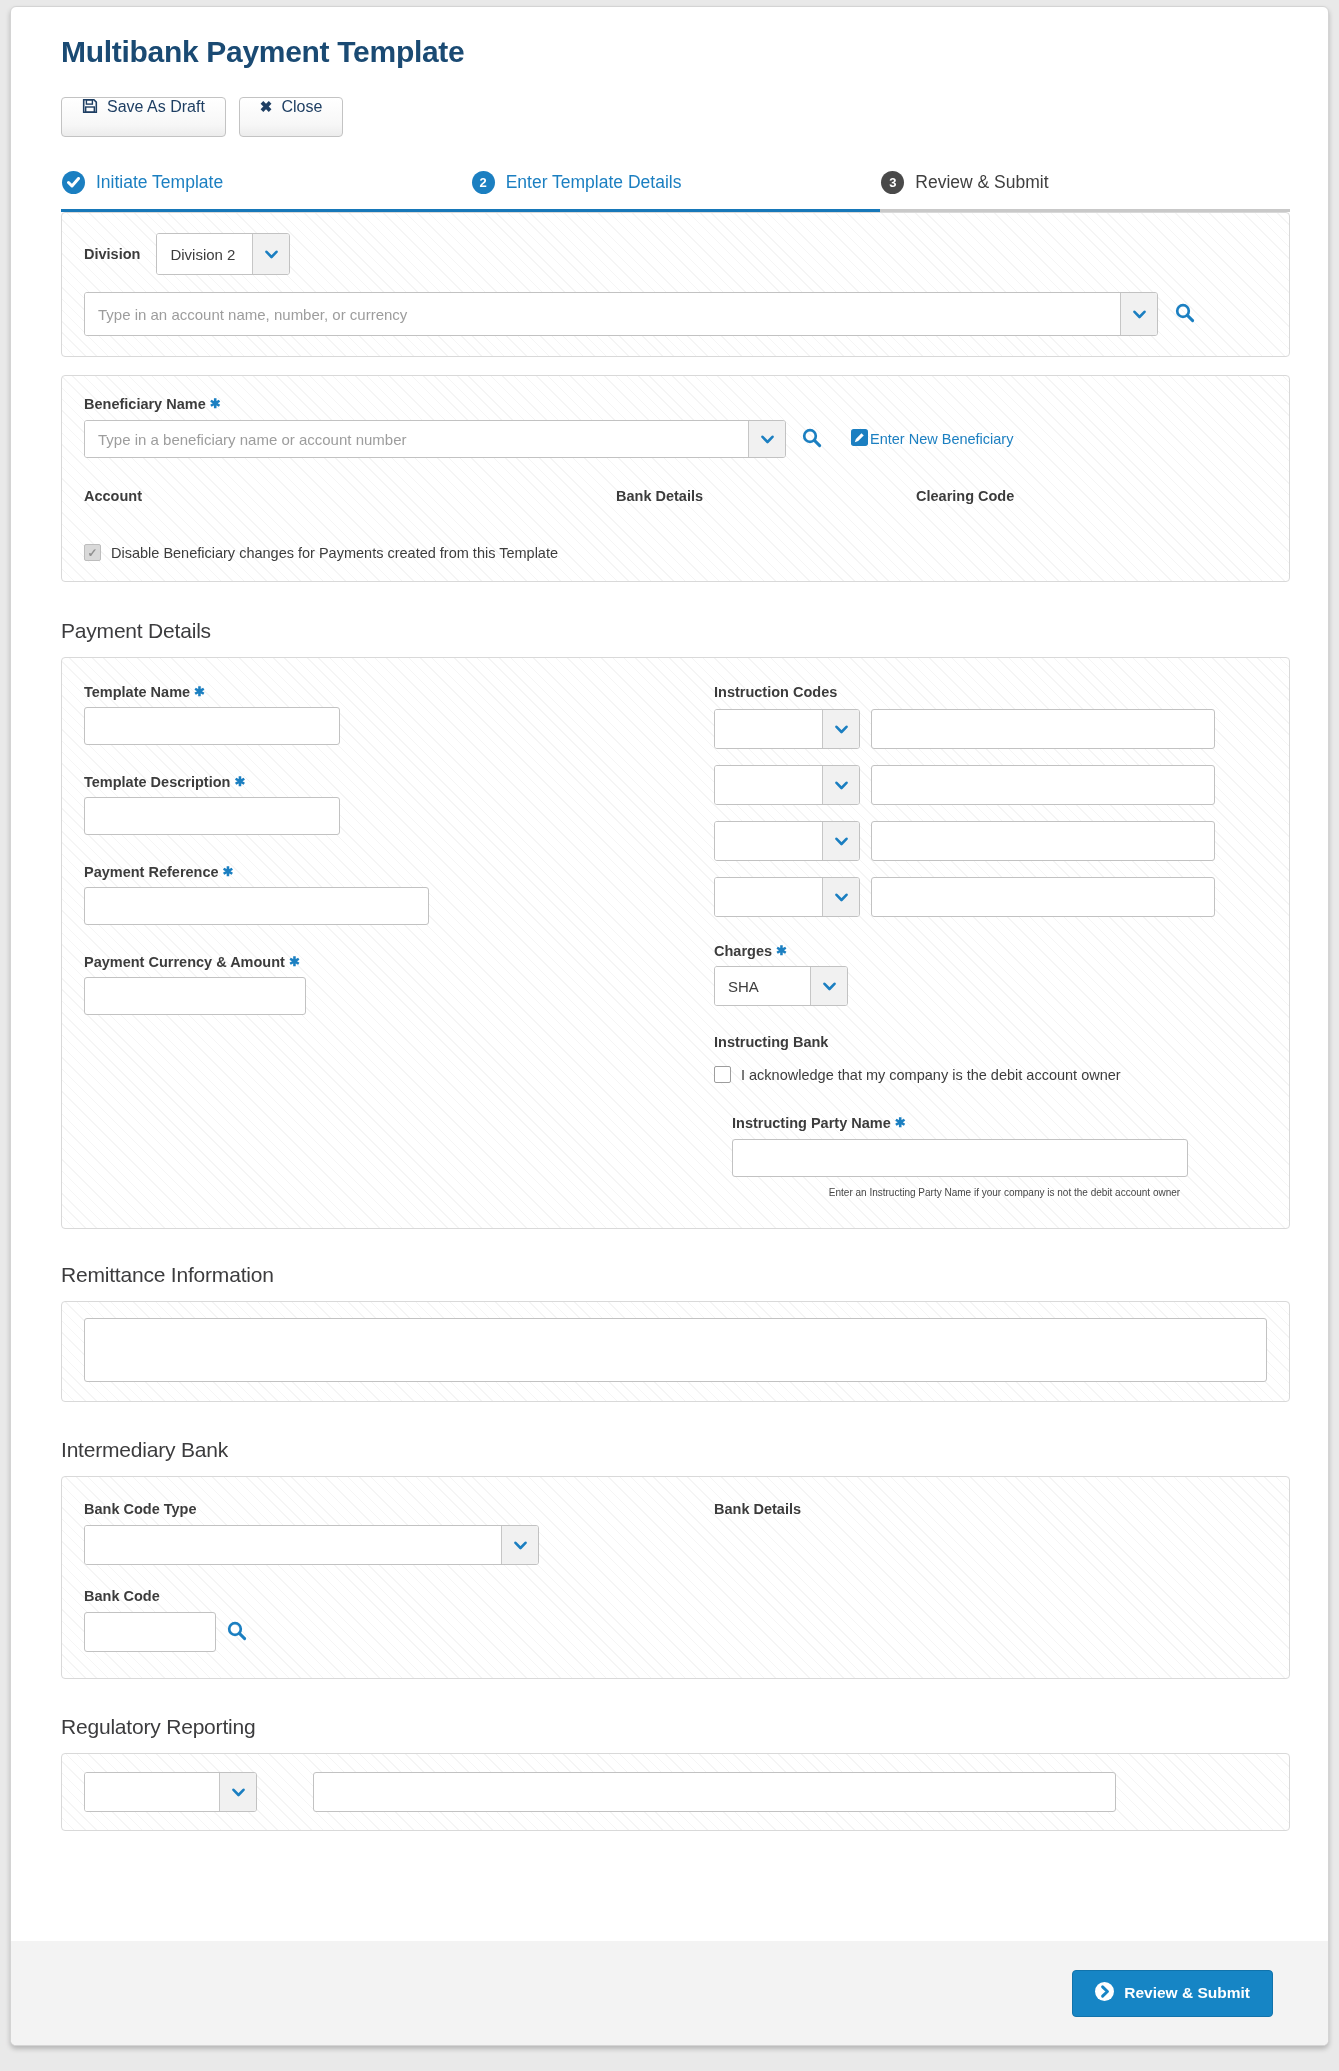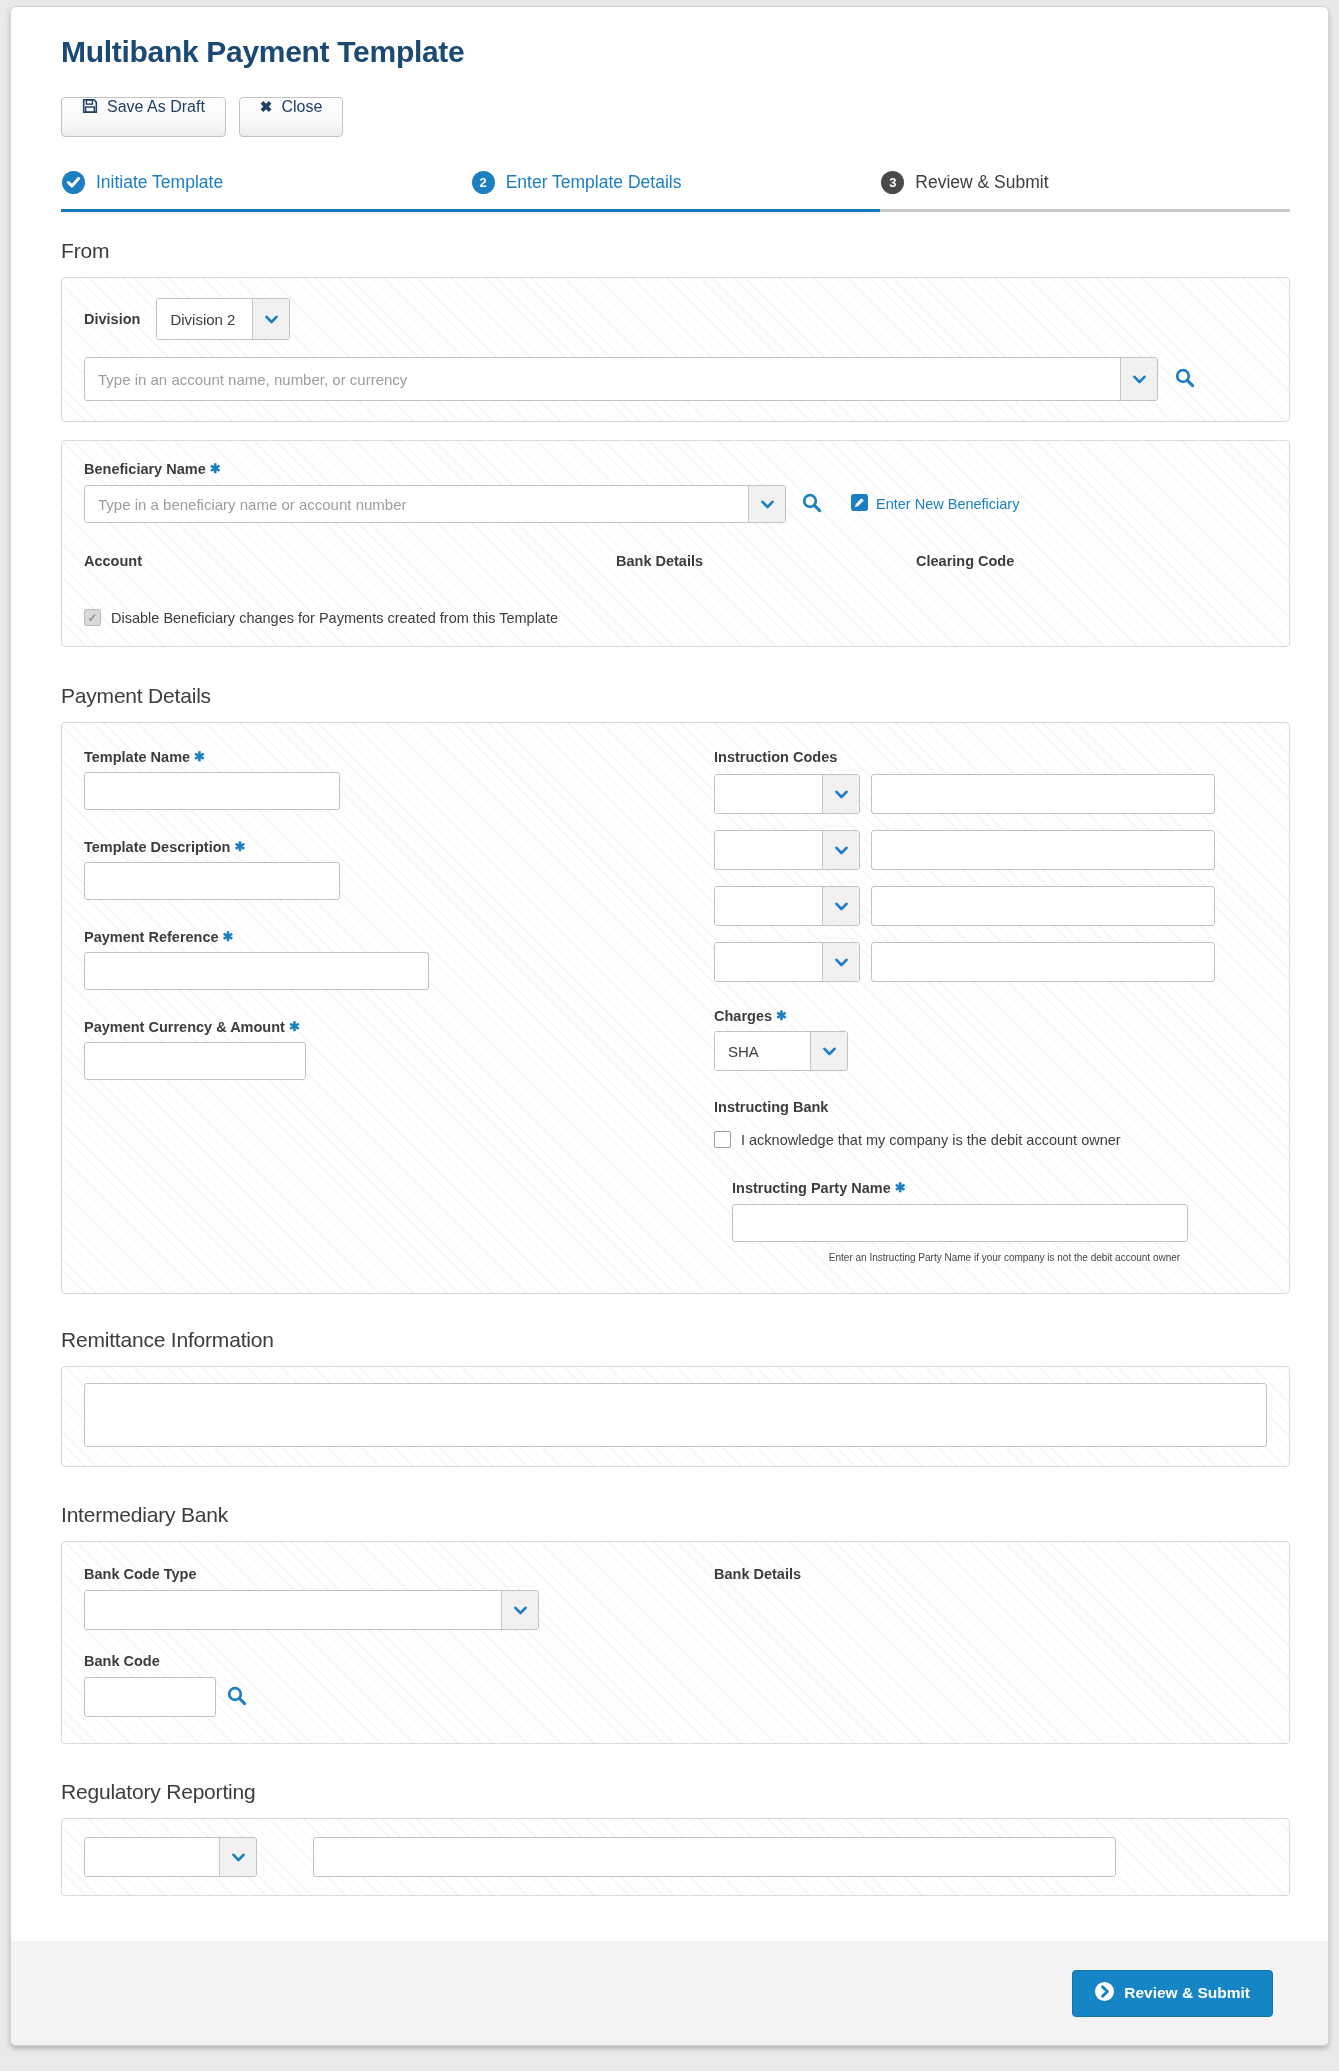--- a/index.html
+++ b/index.html
@@ -93,21 +93,21 @@
   
   .division-row { display:flex; align-items:center; gap:16px; margin-bottom:17px; }
   .division-combo { width:134px; height:42px; }
   .account-row { display:flex; align-items:center; gap:16px; padding-right:72px; }
   .account-combo { flex:1; height:44px; }
 
   
   .bene-row { display:flex; align-items:center; gap:15px; margin:8px 0 0 0; }
   .bene-combo { width:702px; height:38px; }
   .link-new-bene {
-    display:inline-flex; align-items:center; gap:8px;
+    display:inline-flex; align-items:center; gap:2px;
     color:#1b7fc1; font-size:14.5px; text-decoration:none; margin-left:14px;
   }
   .bene-cols { display:grid; grid-template-columns:532px 300px 1fr; margin-top:30px; }
   .bene-cols .col-h { font-weight:bold; font-size:14.5px; color:#3c3c3c; }
   .bene-empty { height:40px; }
   .chk-row { display:flex; align-items:center; gap:10px; }
   .chk {
     width:17px; height:17px; border:1px solid #9d9d9d; border-radius:2px; background:#fff;
     display:inline-flex; align-items:center; justify-content:center; flex:none; cursor:pointer;
   }
@@ -198,21 +198,20 @@
       <div class="step active">
         <span class="step-circle">2</span>
         <span class="step-label">Enter Template Details</span>
       </div>
       <div class="step todo">
         <span class="step-circle">3</span>
         <span class="step-label">Review &amp; Submit</span>
       </div>
     </div>
 
-    <h2 class="section-heading">From</h2>
     <div class="panel">
       <div class="division-row">
         <label class="field-label">Division</label>
         <div class="combo division-combo">
           <span class="combo-value">Division 2</span>
           <span class="dd">
             <svg width="13" height="9" viewBox="0 0 13 9">
                 <path d="M1.5 1.8 L6.5 7 L11.5 1.8" fill="none" stroke="#1b7fc1" stroke-width="2.6" stroke-linecap="round" stroke-linejoin="round"></path>
               </svg>
           </span>

